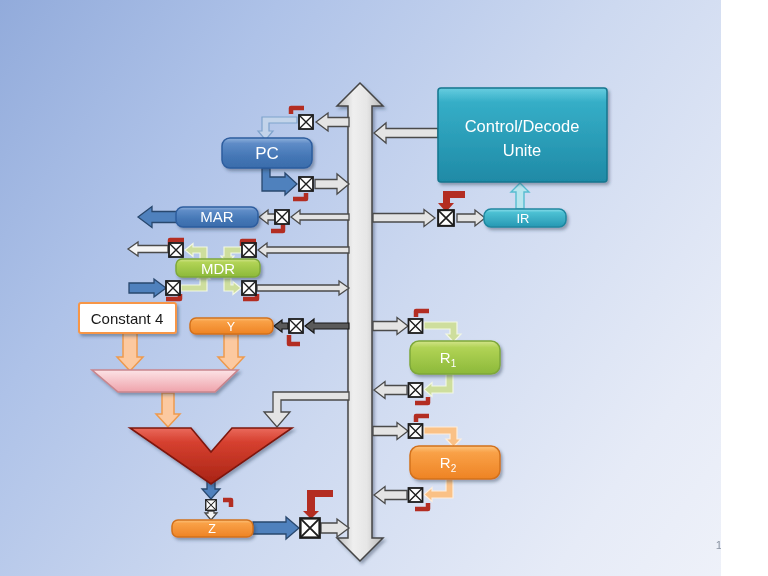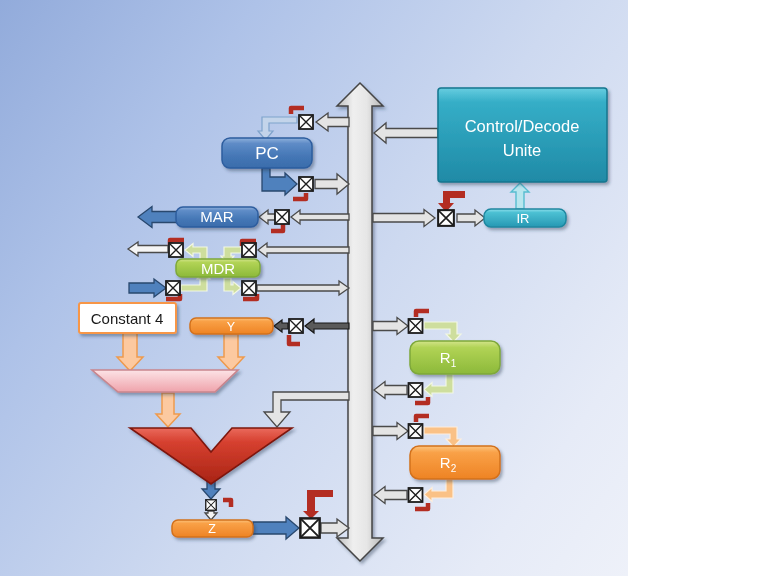--- a/index.html
+++ b/index.html
@@ -1,18 +1,18 @@
 <!DOCTYPE html>
 <html><head>
 <meta charset="utf-8">
 <style>
   html,body{margin:0;padding:0;}
   .slide{
     position:relative;
-    width:628px;height:576px;
+    width:721px;height:576px;
     overflow:hidden;
     background:linear-gradient(125deg,#92abdb 0%,#aec2e8 25%,#cdd9f0 55%,#e6ebf7 85%,#eef1f9 100%);
     font-family:"Liberation Sans",sans-serif;
   }
   svg{position:absolute;left:0;top:0;}
   text{font-family:"Liberation Sans",sans-serif;}
   .boxlabel{fill:#ffffff;}
   .gray-arrow{fill:#e4e4e4;stroke:#4a4a4a;stroke-width:1.3;}
   .white-arrow{fill:#f5f5f5;stroke:#4a4a4a;stroke-width:1.3;}
   .dark-arrow{fill:#5a5a5a;stroke:#161616;stroke-width:1.2;}

